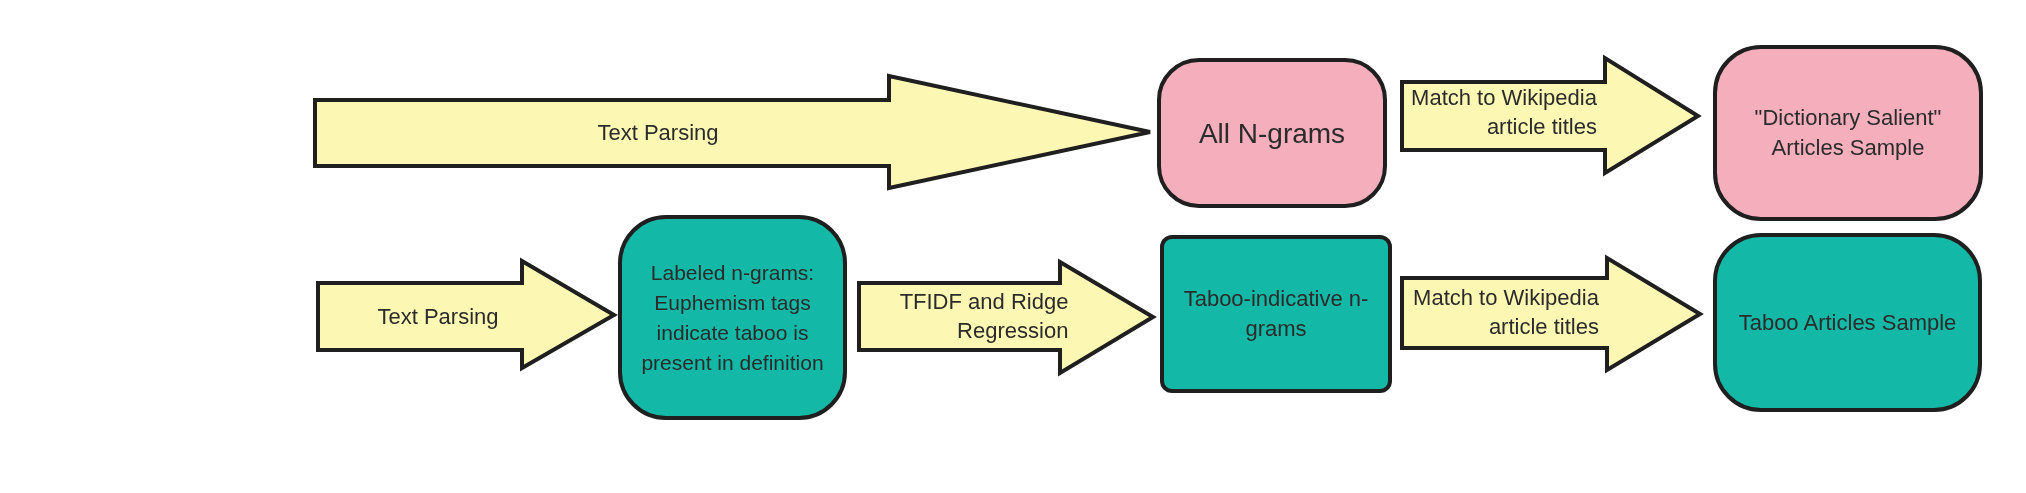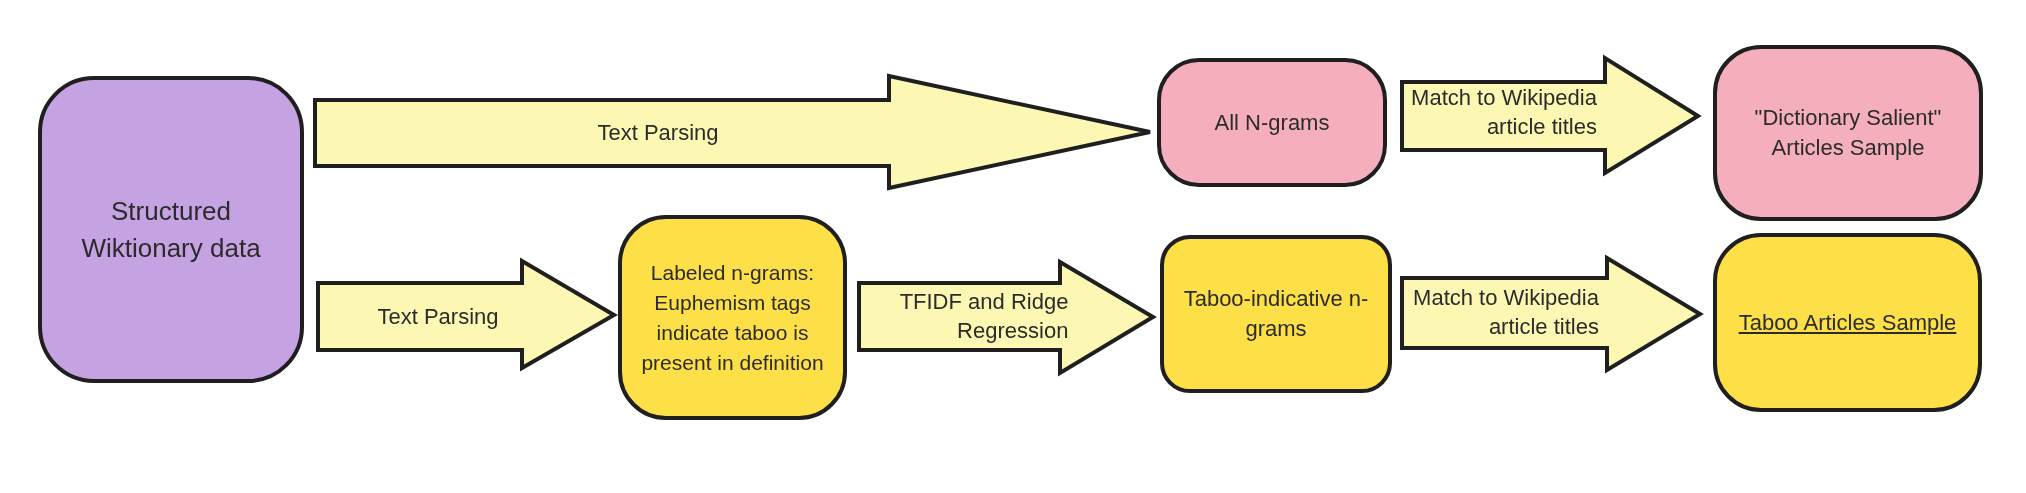--- a/index.html
+++ b/index.html
@@ -23,28 +23,28 @@
     border: 4px solid #1f1f1f;
     display: flex;
     align-items: center;
     justify-content: center;
     text-align: center;
     white-space: pre-line;
   }
   .node span { white-space: pre-line; }
   .node.purple { background: #C5A3E3; }
   .node.pink   { background: #F5AFBC; }
-  .node.blue   { background: #fde047; }
+  .node.blue   { background: #14b8a6; }
 
   #node-structured { left: 38px;  top: 76px;  width: 266px; height: 307px; border-radius: 56px; font-size: 26px; line-height: 37px; }
-  #node-all-ngrams { left: 1157px; top: 58px; width: 230px; height: 129px; border-radius: 42px; font-size: 22px; line-height: 29px; }
+  #node-all-ngrams { left: 1157px; top: 58px; width: 230px; height: 150px; border-radius: 42px; font-size: 28px; line-height: 29px; }
   #node-dict-salient { left: 1713px; top: 45px; width: 270px; height: 176px; border-radius: 48px; font-size: 22px; line-height: 30px; }
   #node-labeled-ngrams { left: 618px; top: 215px; width: 229px; height: 205px; border-radius: 48px; font-size: 21px; line-height: 30px; }
-  #node-taboo-indicative { left: 1160px; top: 235px; width: 232px; height: 158px; border-radius: 30px; font-size: 22px; line-height: 30px; }
-  #node-taboo-articles { left: 1713px; top: 233px; width: 269px; height: 179px; border-radius: 48px; font-size: 22px; line-height: 30px; text-decoration: underline; }
+  #node-taboo-indicative { left: 1160px; top: 235px; width: 232px; height: 158px; border-radius: 12px; font-size: 22px; line-height: 30px; }
+  #node-taboo-articles { left: 1713px; top: 233px; width: 269px; height: 179px; border-radius: 48px; font-size: 22px; line-height: 30px; }
 
   .arrow-label {
     position: absolute;
     transform: translate(-50%, -50%);
     font-size: 22px;
     line-height: 29px;
     text-align: right;
     white-space: pre-line;
     color: #2b2b2b;
   }
@@ -65,24 +65,20 @@
 
     <polygon points="318,283 522,283 522,261 614,315 522,368 522,350 318,350" stroke="#1F1F1F" stroke-width="4" stroke-linejoin="miter" fill="#FCF8B4"></polygon>
 
     <polygon points="859,283 1060,283 1060,262 1153,317 1060,373 1060,350 859,350" stroke="#1F1F1F" stroke-width="4" stroke-linejoin="miter" fill="#FCF8B4"></polygon>
 
     <polygon points="1402,82 1605,82 1605,58 1698,116 1605,173 1605,150 1402,150" stroke="#1F1F1F" stroke-width="4" stroke-linejoin="miter" fill="#FCF8B4"></polygon>
 
     <polygon points="1402,278 1607,278 1607,258 1700,314 1607,370 1607,348 1402,348" stroke="#1F1F1F" stroke-width="4" stroke-linejoin="miter" fill="#FCF8B4"></polygon>
   </svg>
 
-  <div class="node purple" id="node-structured">
-    <span>Structured
-Wiktionary data</span>
-  </div>
 
   <div class="node pink" id="node-all-ngrams">
     <span>All N-grams</span>
   </div>
 
   <div class="node pink" id="node-dict-salient">
     <span>"Dictionary Salient"
 Articles Sample</span>
   </div>
 

